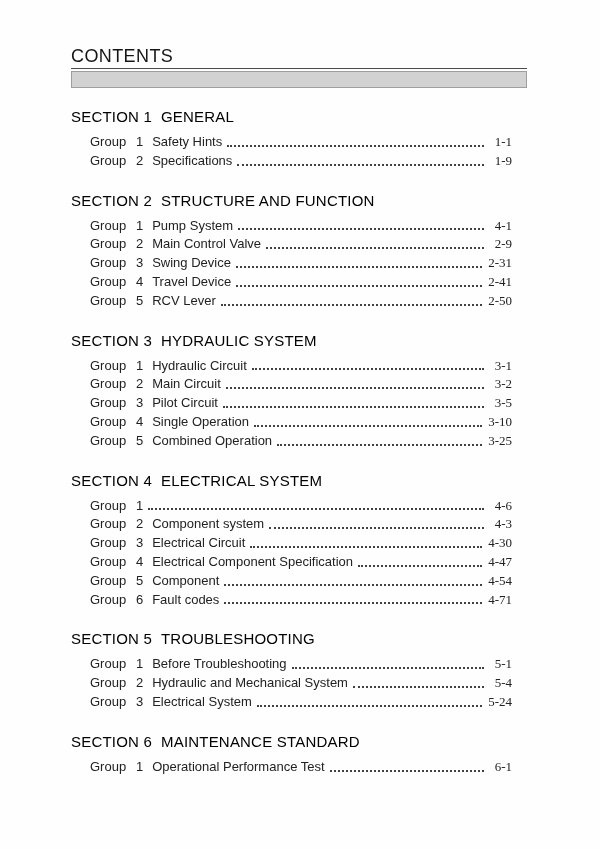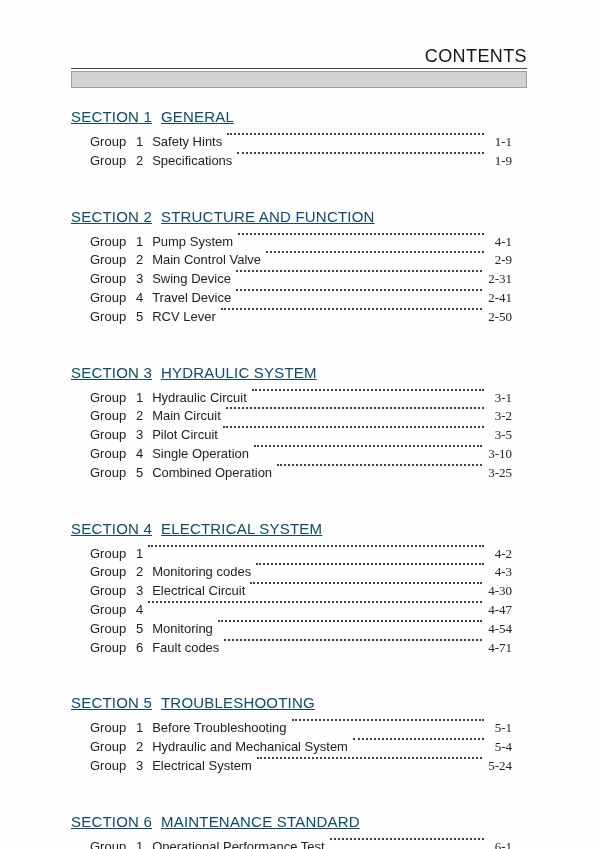--- a/index.html
+++ b/index.html
@@ -12,54 +12,52 @@
     overflow: hidden;
     font-family: "Liberation Sans", sans-serif;
     color: #1d1d1d;
     box-sizing: border-box;
   }
   .header {
     margin: 0 73px 0 71px;
     padding-top: 45px;
   }
   .contents-title {
-    text-align: right;
     font-size: 18px;
     line-height: 23px;
     letter-spacing: 0.4px;
     color: #161616;
   }
   .header-rule {
     border-bottom: 1.5px solid #4a4a4a;
     height: 0;
   }
   .gray-bar {
     height: 15px;
     margin-top: 2px;
     background: #d2d2d2;
     border: 1px solid #9e9e9e;
   }
   .toc {
     margin: 0 73px 0 71px;
   }
-  .section { margin-top: 38px; }
+  .section { margin-top: 22px; }
   .section:first-child { margin-top: 21px; }
   .sec-heading {
     font-size: 15px;
     line-height: 16px;
     letter-spacing: 0.2px;
-    color: #0c4a6e;
+    color: #000000;
     white-space: nowrap;
-    text-decoration: underline;
   }
   .sec-heading .sec-title { margin-left: 9px; }
   .groups { margin-top: 8px; }
   .row {
     display: flex;
-    align-items: flex-start;
+    align-items: flex-end;
     line-height: 18.8px;
     font-size: 13px;
     color: #222;
     padding: 0 15px 0 19px;
     white-space: nowrap;
   }
   .g-word { flex: 0 0 auto; }
   .g-num {
     flex: 0 0 auto;
     display: inline-block;
@@ -211,50 +209,51 @@
 
   <div class="section">
     <div class="sec-heading">
       <span class="sec-label">SECTION 4</span><span class="sec-title">ELECTRICAL SYSTEM</span>
     </div>
     <div class="groups">
   <div class="row">
     <span class="g-word">Group</span>
     <span class="g-num">1</span>
     <span class="leader"></span>
-    <span class="page-num">4-2</span>
-  </div>
-
-  <div class="row">
-    <span class="g-word">Group</span>
-    <span class="g-num">2</span>
-    <span class="g-title">Monitoring codes</span>
+    <span class="page-num">4-6</span>
+  </div>
+
+  <div class="row">
+    <span class="g-word">Group</span>
+    <span class="g-num">2</span>
+    <span class="g-title">Component system</span>
     <span class="leader"></span>
     <span class="page-num">4-3</span>
   </div>
 
   <div class="row">
     <span class="g-word">Group</span>
     <span class="g-num">3</span>
     <span class="g-title">Electrical Circuit</span>
     <span class="leader"></span>
     <span class="page-num">4-30</span>
   </div>
 
   <div class="row">
     <span class="g-word">Group</span>
     <span class="g-num">4</span>
+    <span class="g-title">Electrical Component Specification</span>
     <span class="leader"></span>
     <span class="page-num">4-47</span>
   </div>
 
   <div class="row">
     <span class="g-word">Group</span>
     <span class="g-num">5</span>
-    <span class="g-title">Monitoring</span>
+    <span class="g-title">Component</span>
     <span class="leader"></span>
     <span class="page-num">4-54</span>
   </div>
 
   <div class="row">
     <span class="g-word">Group</span>
     <span class="g-num">6</span>
     <span class="g-title">Fault codes</span>
     <span class="leader"></span>
     <span class="page-num">4-71</span>

